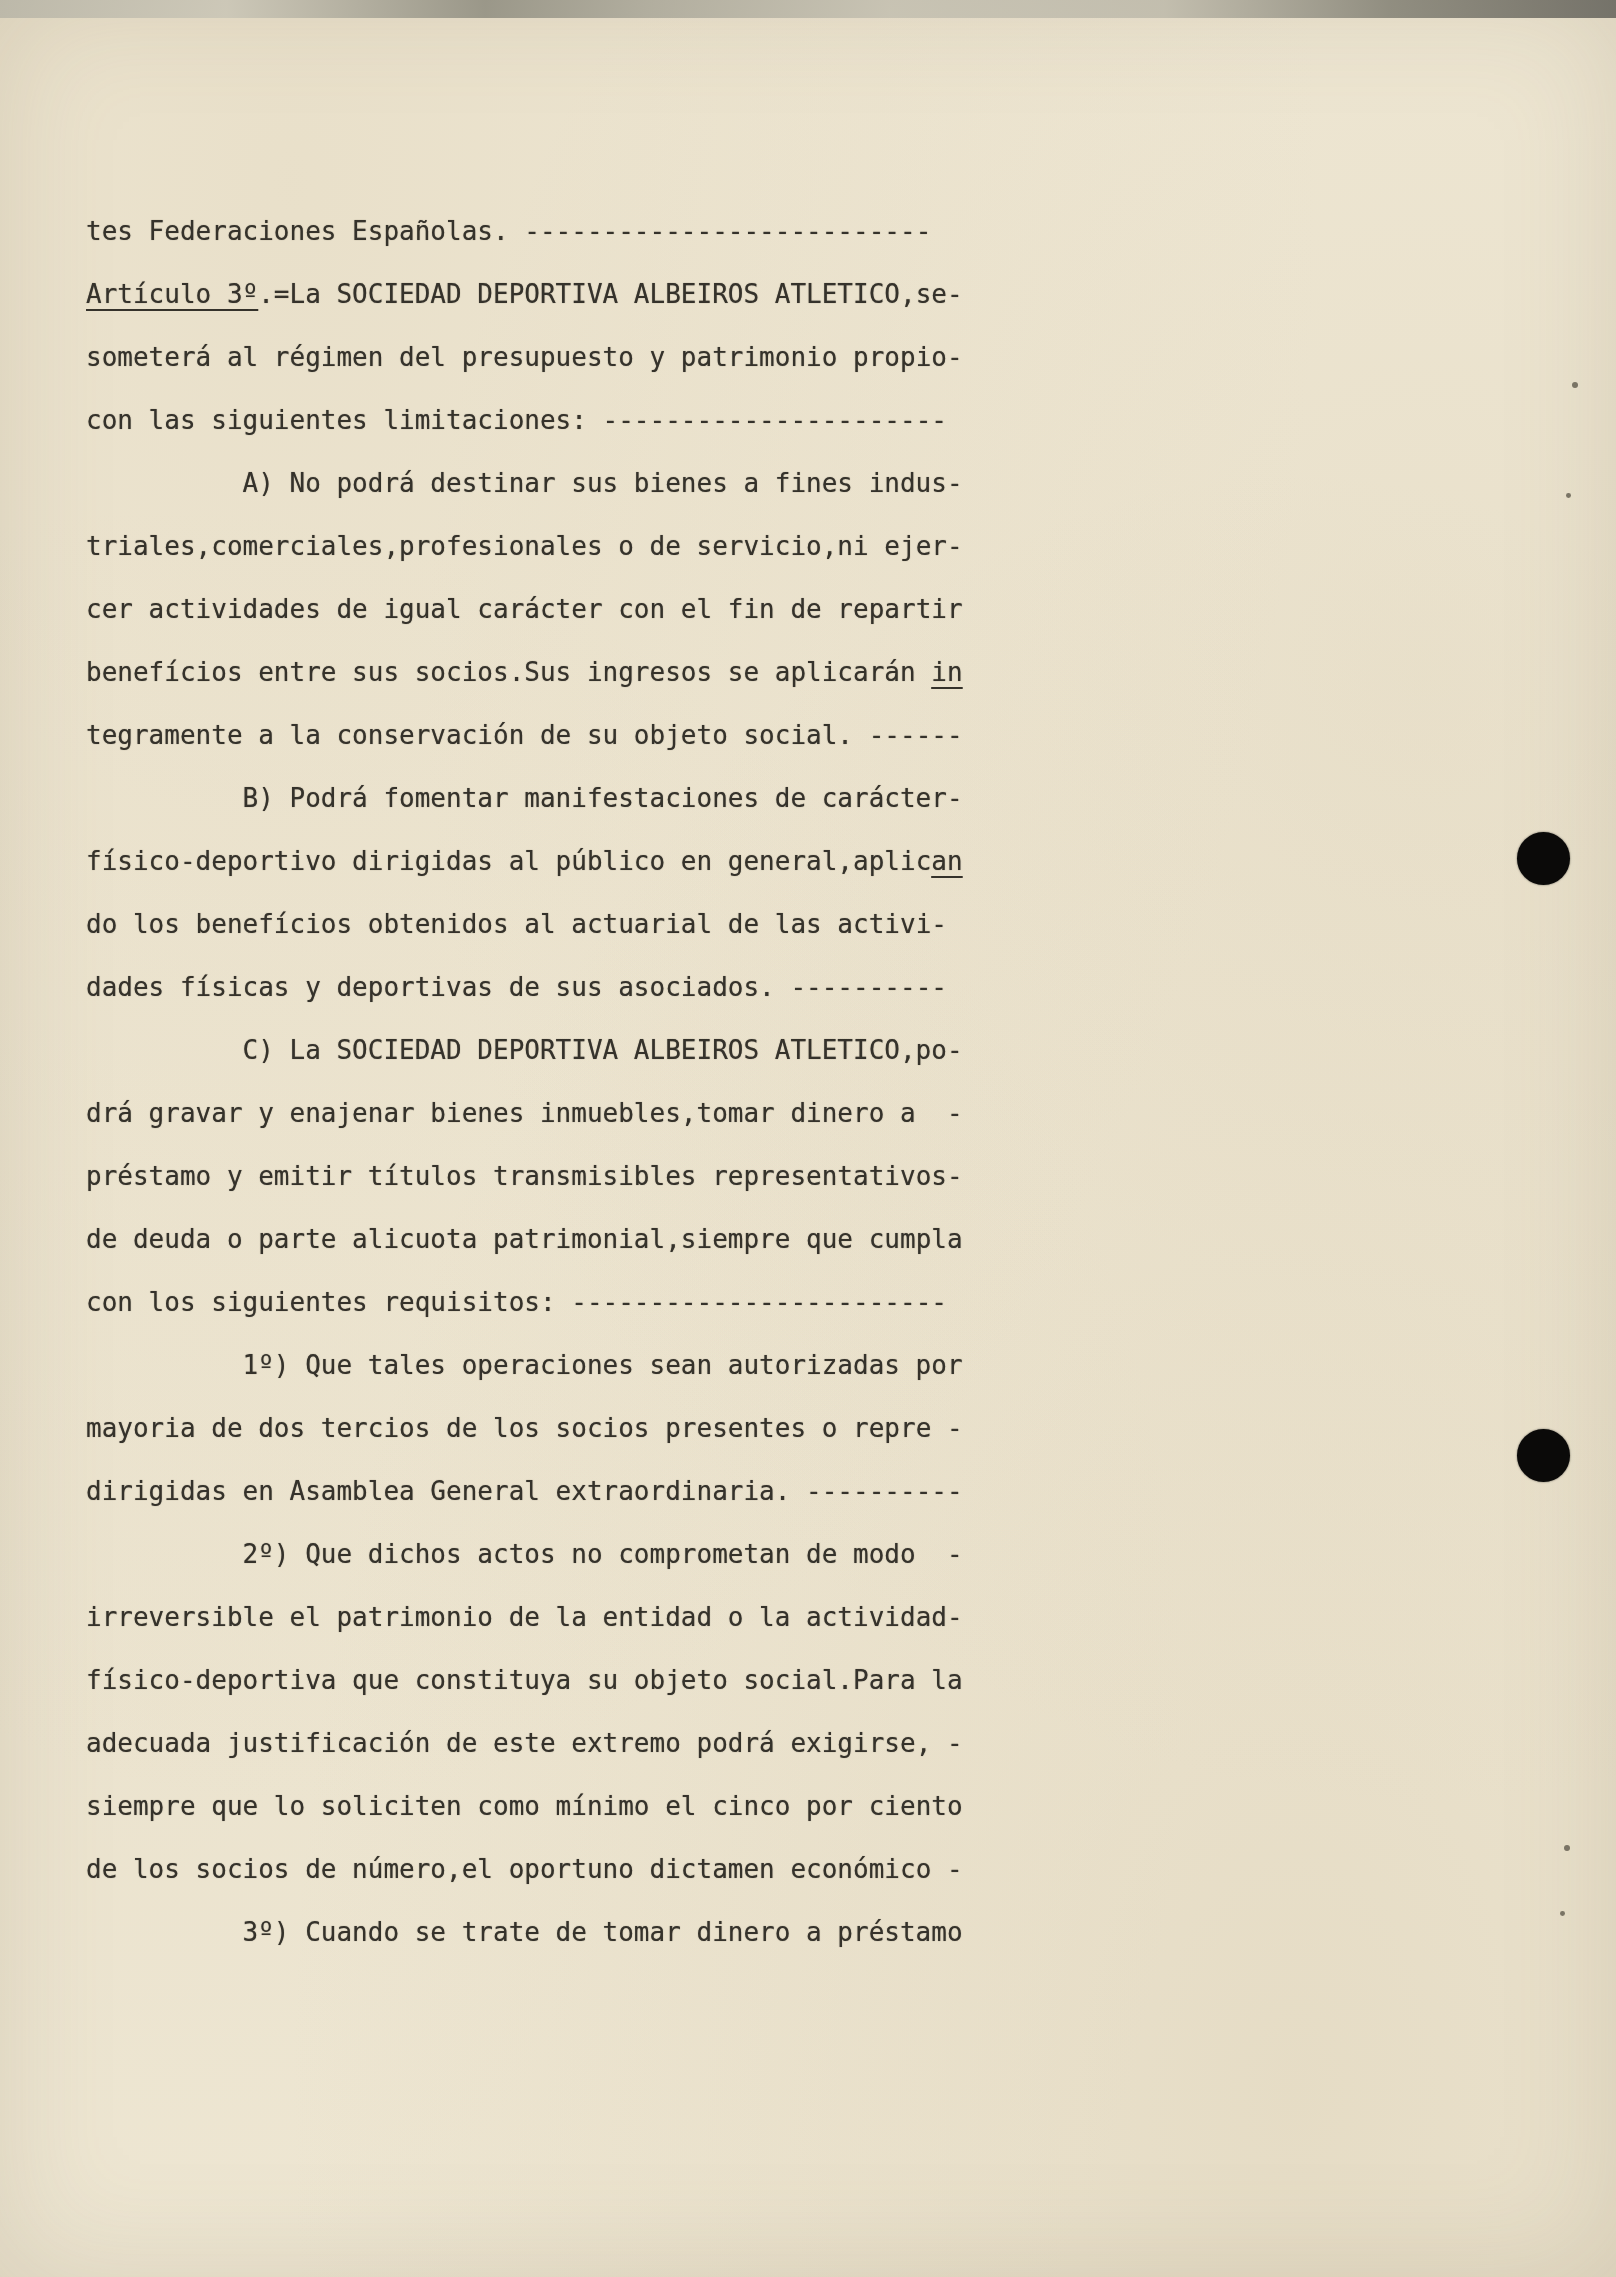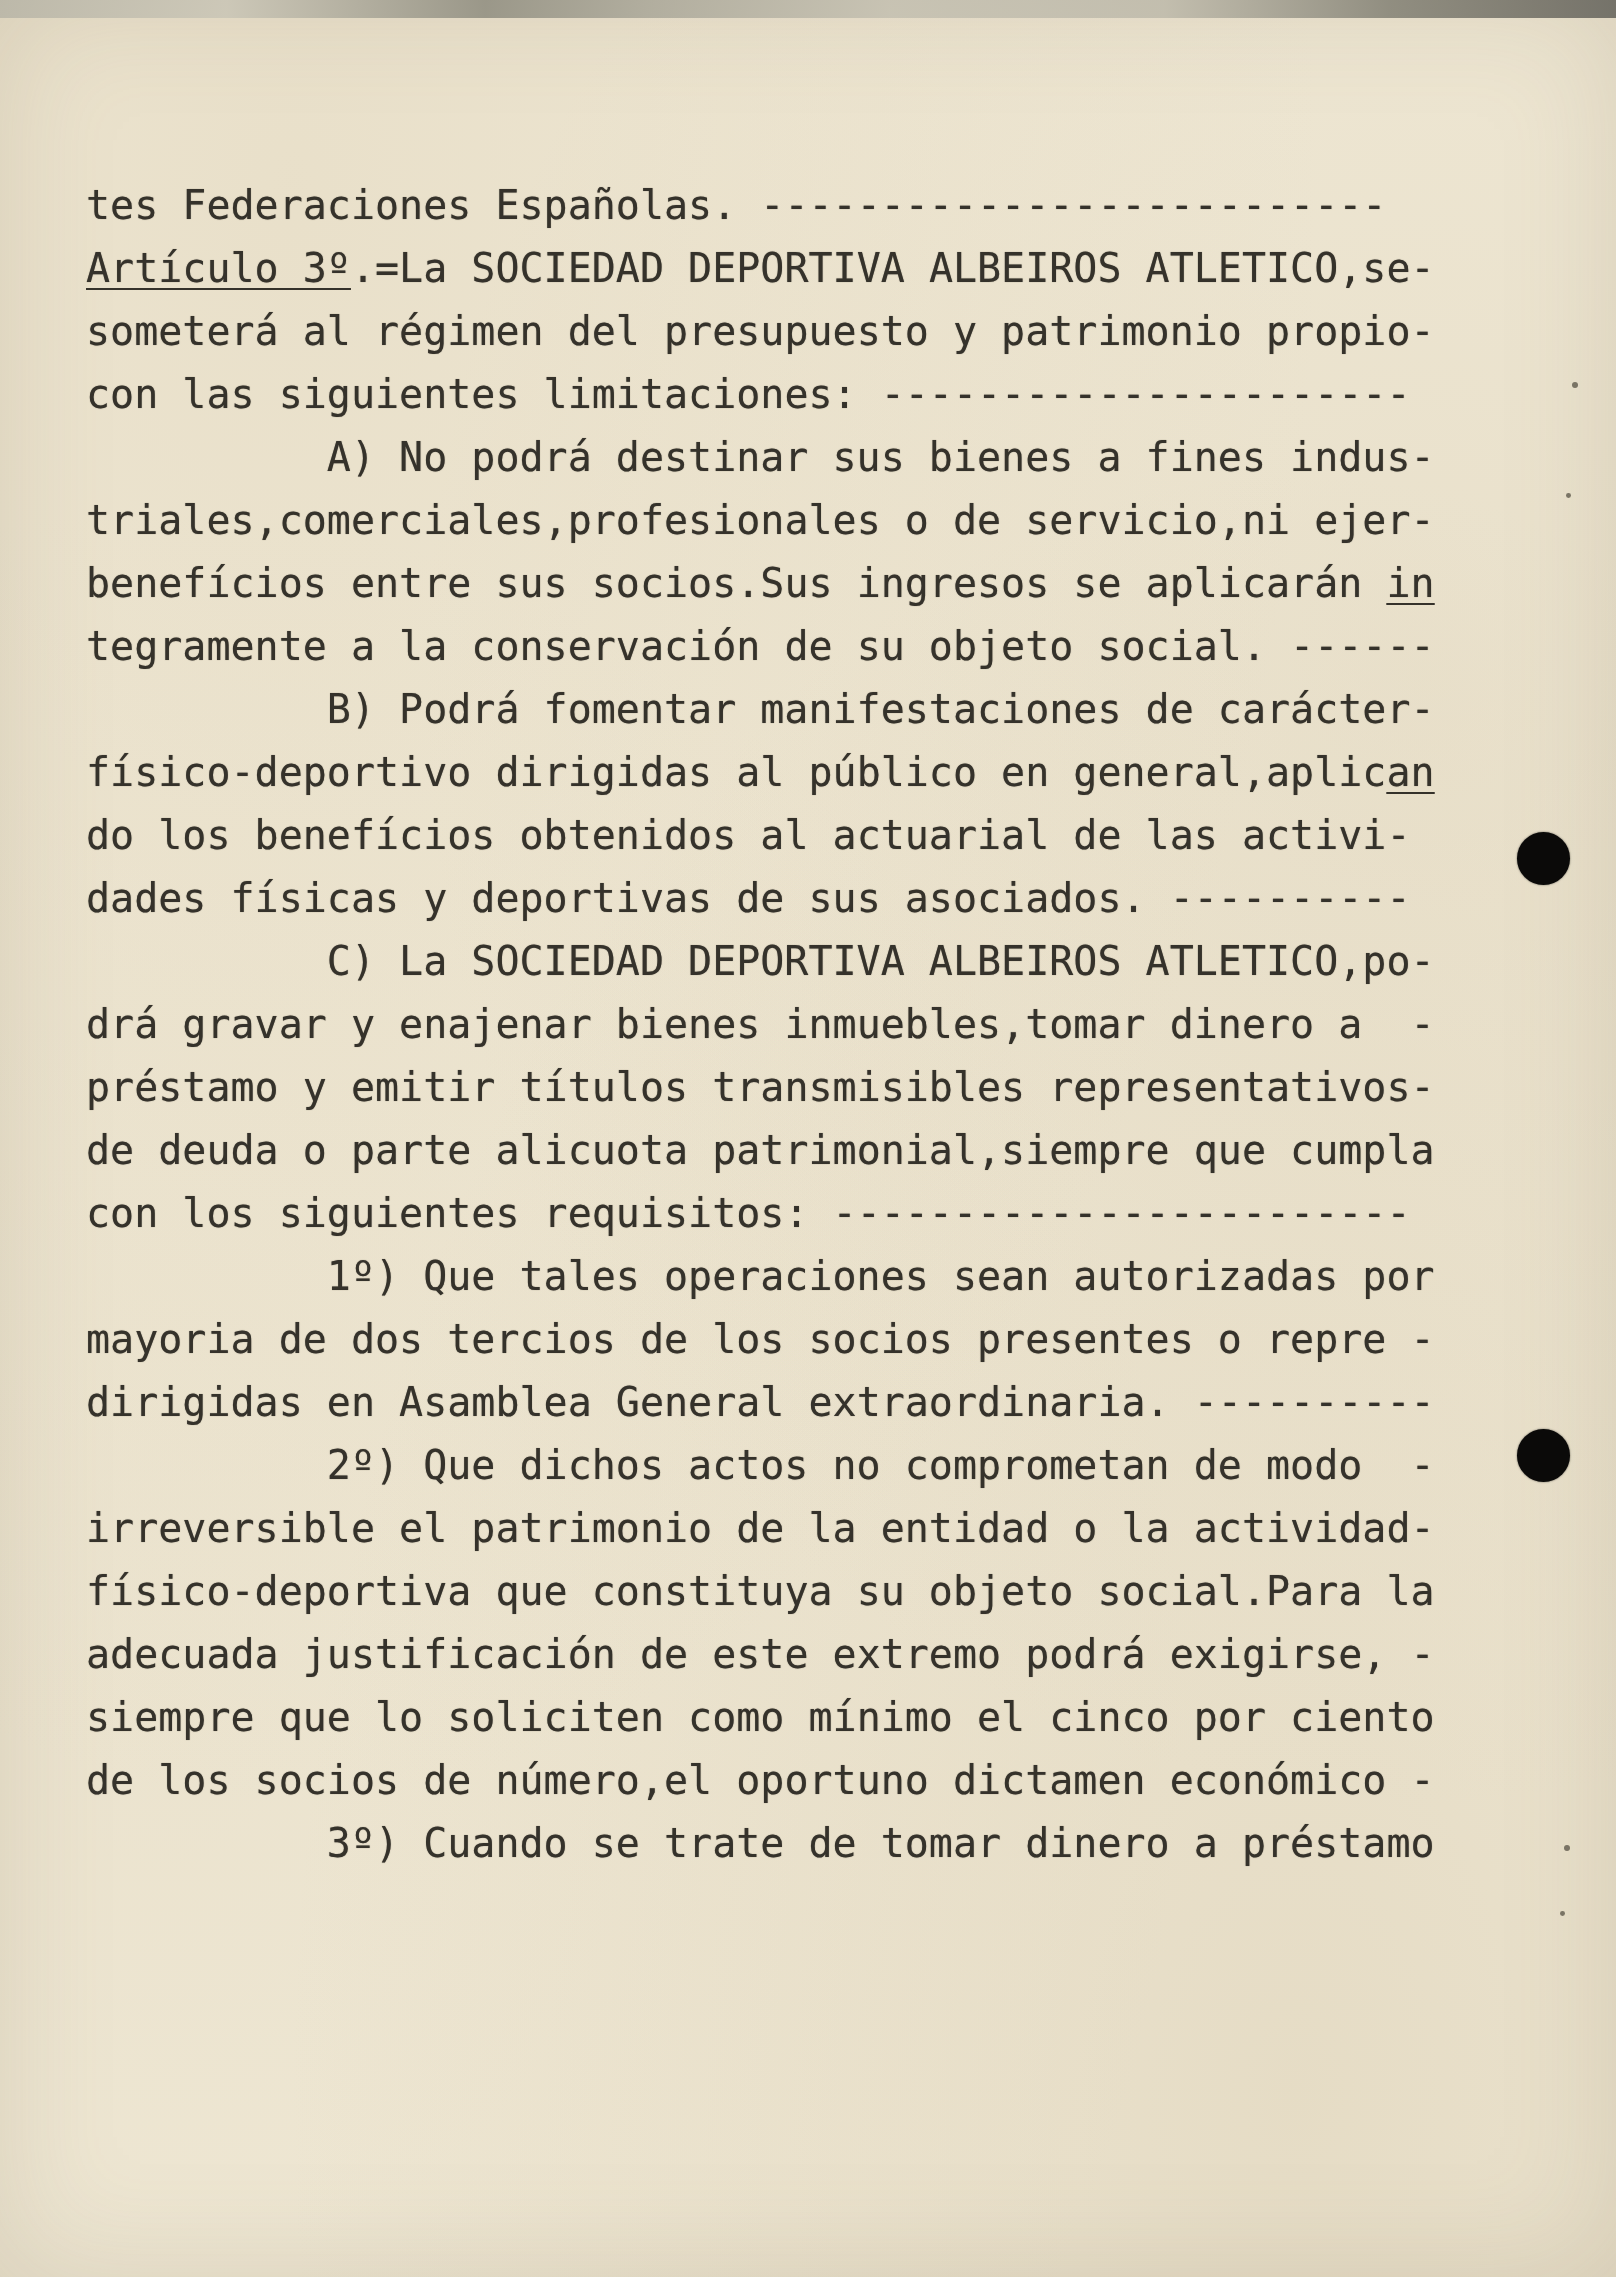--- a/index.html
+++ b/index.html
@@ -35,23 +35,23 @@
       height: 17.6px;
       background: linear-gradient(90deg,
         #b7b4a6 0%, #c9c5b6 14%, #8e8c7f 30%, #a9a698 40%,
         #c3bfb0 55%, #bdb9aa 72%, #828074 86%, #6e6c63 95%, #62615a 100%);
       opacity: 0.85;
     }
 
     .text-block {
       position: absolute;
       left: 86px;
-      top: 174px;
+      top: 200px;
       width: 1229px;
-      font-size: 40px;
+      font-size: 26px;
       line-height: 63px;
       color: var(--ink, #35322b);
       text-shadow: 0 0 1px rgba(45, 42, 33, 0.55);
       letter-spacing: 0px;
     }
 
     .line { white-space: pre; }
 
     .u {
       text-decoration: underline;
@@ -87,20 +87,21 @@
 <div class="page">
   <div class="scan-edge"></div>
 
   <div class="text-block" id="text-block">
       <div class="line"><span>tes Federaciones Españolas. --------------------------</span></div>
       <div class="line"><span class="u">Artículo 3º</span><span>.=La SOCIEDAD DEPORTIVA ALBEIROS ATLETICO,se-</span></div>
       <div class="line"><span>someterá al régimen del presupuesto y patrimonio propio-</span></div>
       <div class="line"><span>con las siguientes limitaciones: ----------------------</span></div>
       <div class="line" style="padding-left: 10ch;"><span>A) No podrá destinar sus bienes a fines indus-</span></div>
       <div class="line"><span>triales,comerciales,profesionales o de servicio,ni ejer-</span></div>
+      <div class="line"><span>cer actividades de igual carácter con el fin de repartir</span></div>
       <div class="line"><span>benefícios entre sus socios.Sus ingresos se aplicarán </span><span class="u">in</span></div>
       <div class="line"><span>tegramente a la conservación de su objeto social. ------</span></div>
       <div class="line" style="padding-left: 10ch;"><span>B) Podrá fomentar manifestaciones de carácter-</span></div>
       <div class="line"><span>físico-deportivo dirigidas al público en general,aplic</span><span class="u">an</span></div>
       <div class="line"><span>do los benefícios obtenidos al actuarial de las activi-</span></div>
       <div class="line"><span>dades físicas y deportivas de sus asociados. ----------</span></div>
       <div class="line" style="padding-left: 10ch;"><span>C) La SOCIEDAD DEPORTIVA ALBEIROS ATLETICO,po-</span></div>
       <div class="line"><span>drá gravar y enajenar bienes inmuebles,tomar dinero a  -</span></div>
       <div class="line"><span>préstamo y emitir títulos transmisibles representativos-</span></div>
       <div class="line"><span>de deuda o parte alicuota patrimonial,siempre que cumpla</span></div>

